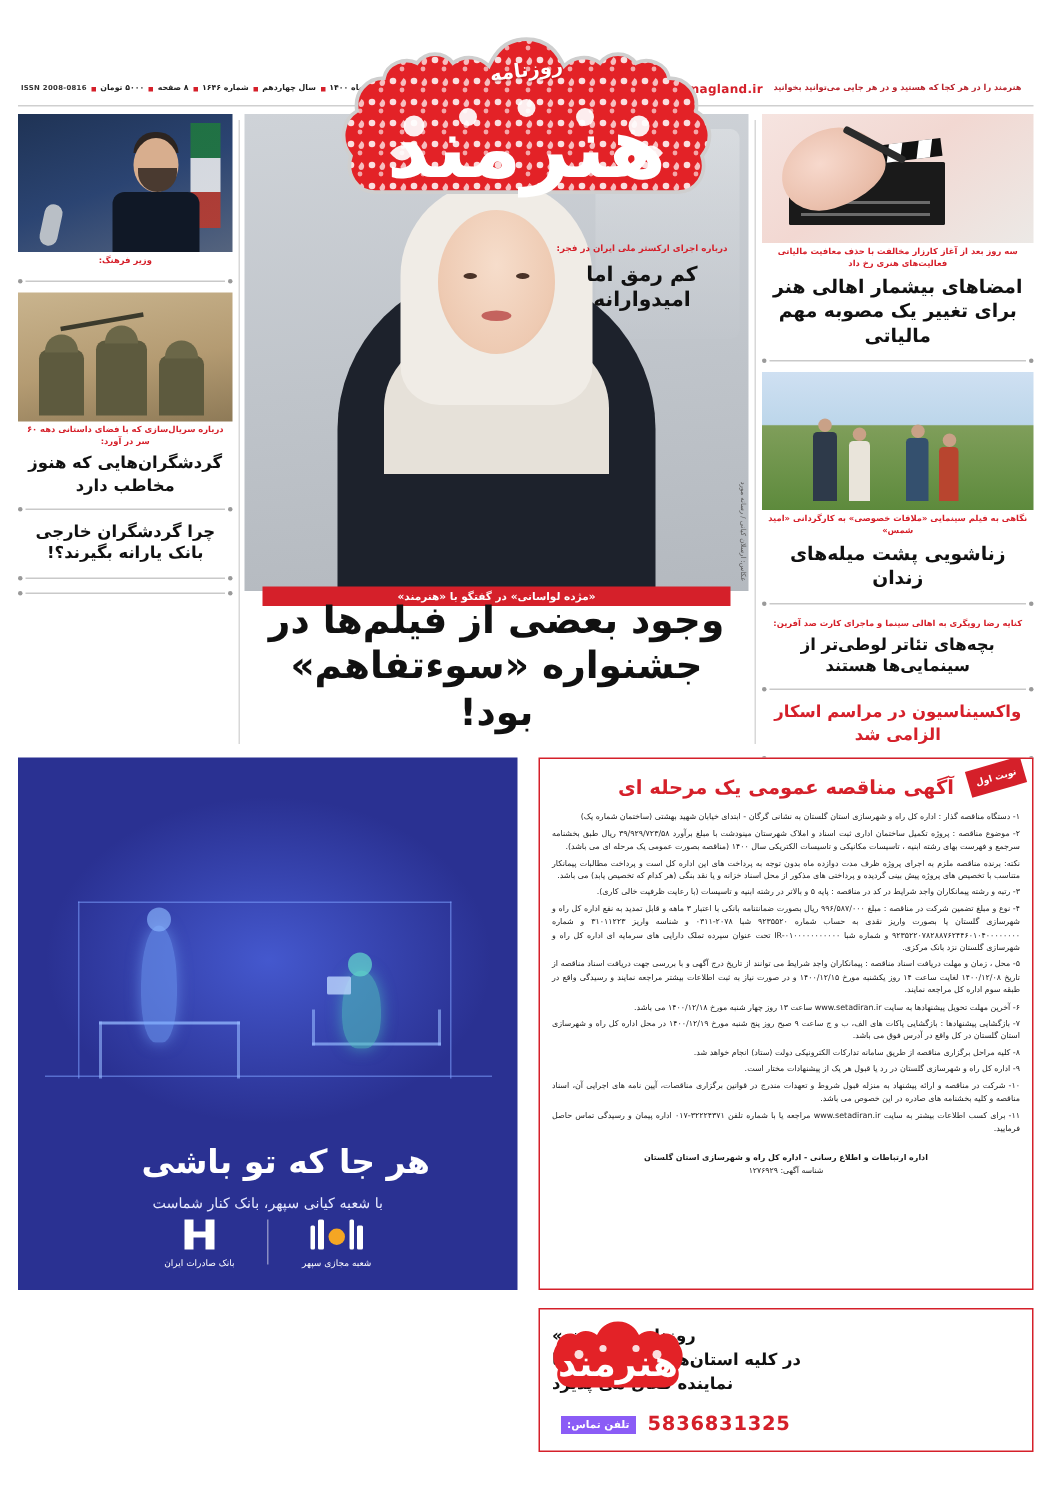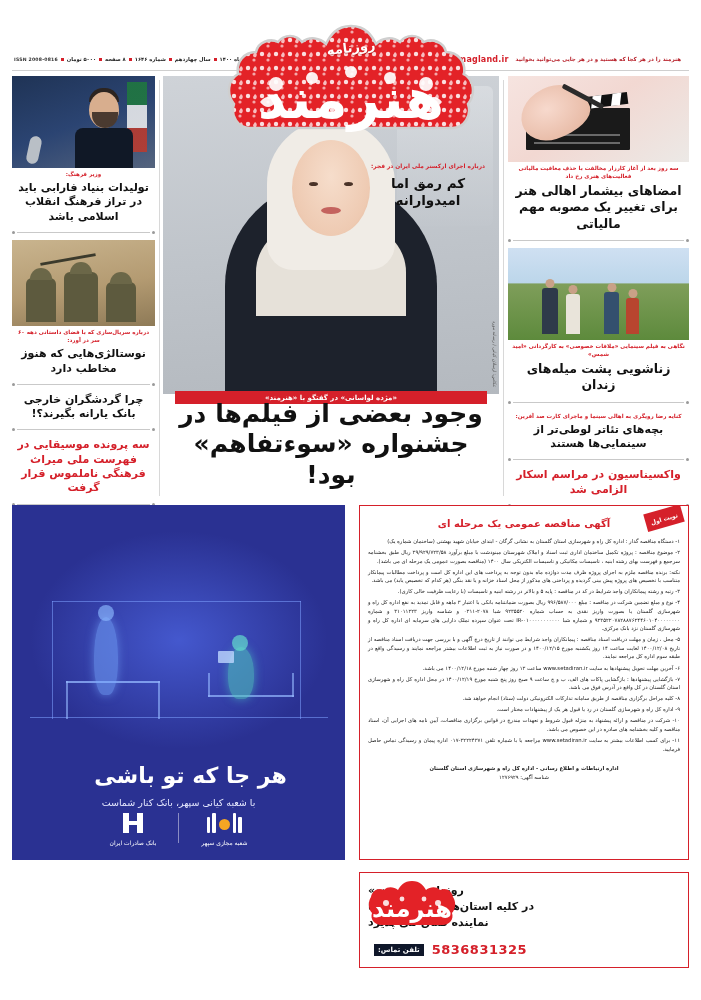--- a/index.html
+++ b/index.html
@@ -172,21 +172,21 @@
     position: absolute; right: 0; top: 0; width: 330px; height: 355px;
     border: 1.3px solid #d5202a; background: #fff; overflow: hidden;
   }
   .ribbon {
     position: absolute; right: 5px; top: 3px; width: 38px; height: 18px;
     background: #d5202a; color: #fff; font-size: 6px; font-weight: bold;
     display: flex; align-items: center; justify-content: center;
     transform: rotate(-16deg); letter-spacing: .3px;
   }
   .tender-title {
-    color: #d5202a; font-size: 10px; font-weight: bold; text-align: center;
+    color: #d5202a; font-size: 13px; font-weight: bold; text-align: center;
     padding: 12px 0 8px 0;
   }
   .tender-body { padding: 0 8px 6px 8px; }
   .tender-body p {
     font-size: 5.3px; line-height: 1.62; color: #1a1a1a; text-align: justify;
     margin-bottom: 2.5px;
   }
   .tender-sign {
     font-size: 5.3px; color: #1a1a1a; text-align: center; padding: 3px 8px 0 8px; font-weight: bold;
   }
@@ -247,21 +247,21 @@
 
   
   .agentad {
     position: absolute; right: 0; top: 367px; width: 330px; height: 96px;
     border: 1.5px solid #d5202a; background: #fff; overflow: hidden;
   }
   .aa-l1 { color: #111; font-size: 11px; font-weight: bold; text-align: left; padding: 10px 60px 0 8px; line-height: 1.45; }
   .aa-phone-row {
     position: absolute; left: 14px; bottom: 10px; display: flex; align-items: center; gap: 8px;
   }
-  .aa-badge { background: #0f172a; color: #fff; font-size: 7px; font-weight: bold; padding: 2px 4px; }
+  .aa-badge { background: #8b5cf6; color: #fff; font-size: 7px; font-weight: bold; padding: 2px 4px; }
   .aa-phone { color: #d5202a; font-size: 13px; font-weight: bold; letter-spacing: .5px; }
   .aa-logo { position: absolute; left: 8px; top: 6px; width: 88px; height: 52px; }
   .aa-logo svg { width: 100%; height: 100%; }
 </style>
 </head>
 <body>
 
 <div class="page">
 
   <div class="topbar">
@@ -401,49 +401,47 @@
     <div class="col col-right">
       <div class="photo ph-minister">
         <i class="m-flag"></i>
         <i class="m-suit"></i>
           <i class="m-hair"></i>
           <i class="m-face"></i>
           <i class="m-beard"></i>
         <i class="m-mic"></i>
       </div>
       <div class="kicker">وزیر فرهنگ:</div>
-      <div class="hl hl-sm">تولیدات بنیاد فارابی باید در تراز فرهنگ انقلاب اسلامی باشد</div>
       <div class="dot-rule">
           <span></span>
         </div>
 
       <div class="photo ph-soldier">
         <div class="s-fig s1">
             <i class="s-helm"></i>
           </div>
         <div class="s-fig s2">
             <i class="s-helm"></i>
           </div>
         <div class="s-fig s3">
             <i class="s-helm"></i>
           </div>
         <i class="s-gun"></i>
       </div>
       <div class="kicker">درباره سریال‌سازی که با فضای داستانی دهه ۶۰ سر در آورد:</div>
-      <div class="hl hl-sm">نوستالژی‌هایی که هنوز مخاطب دارد</div>
+      <div class="hl hl-sm">گردشگران‌هایی که هنوز مخاطب دارد</div>
       <div class="dot-rule">
           <span></span>
         </div>
 
       <div class="hl hl-sm">چرا گردشگران خارجی بانک یارانه بگیرند؟!</div>
       <div class="dot-rule">
           <span></span>
         </div>
 
-      <div class="hl hl-red hl-sm">سه پرونده موسیقایی در فهرست ملی میراث فرهنگی ناملموس قرار گرفت</div>
       <div class="dot-rule">
           <span></span>
         </div>
     </div>
   </div>
 
   <div class="bottom">
 
     <div class="tender">
       <div class="ribbon">نوبت اول</div>

